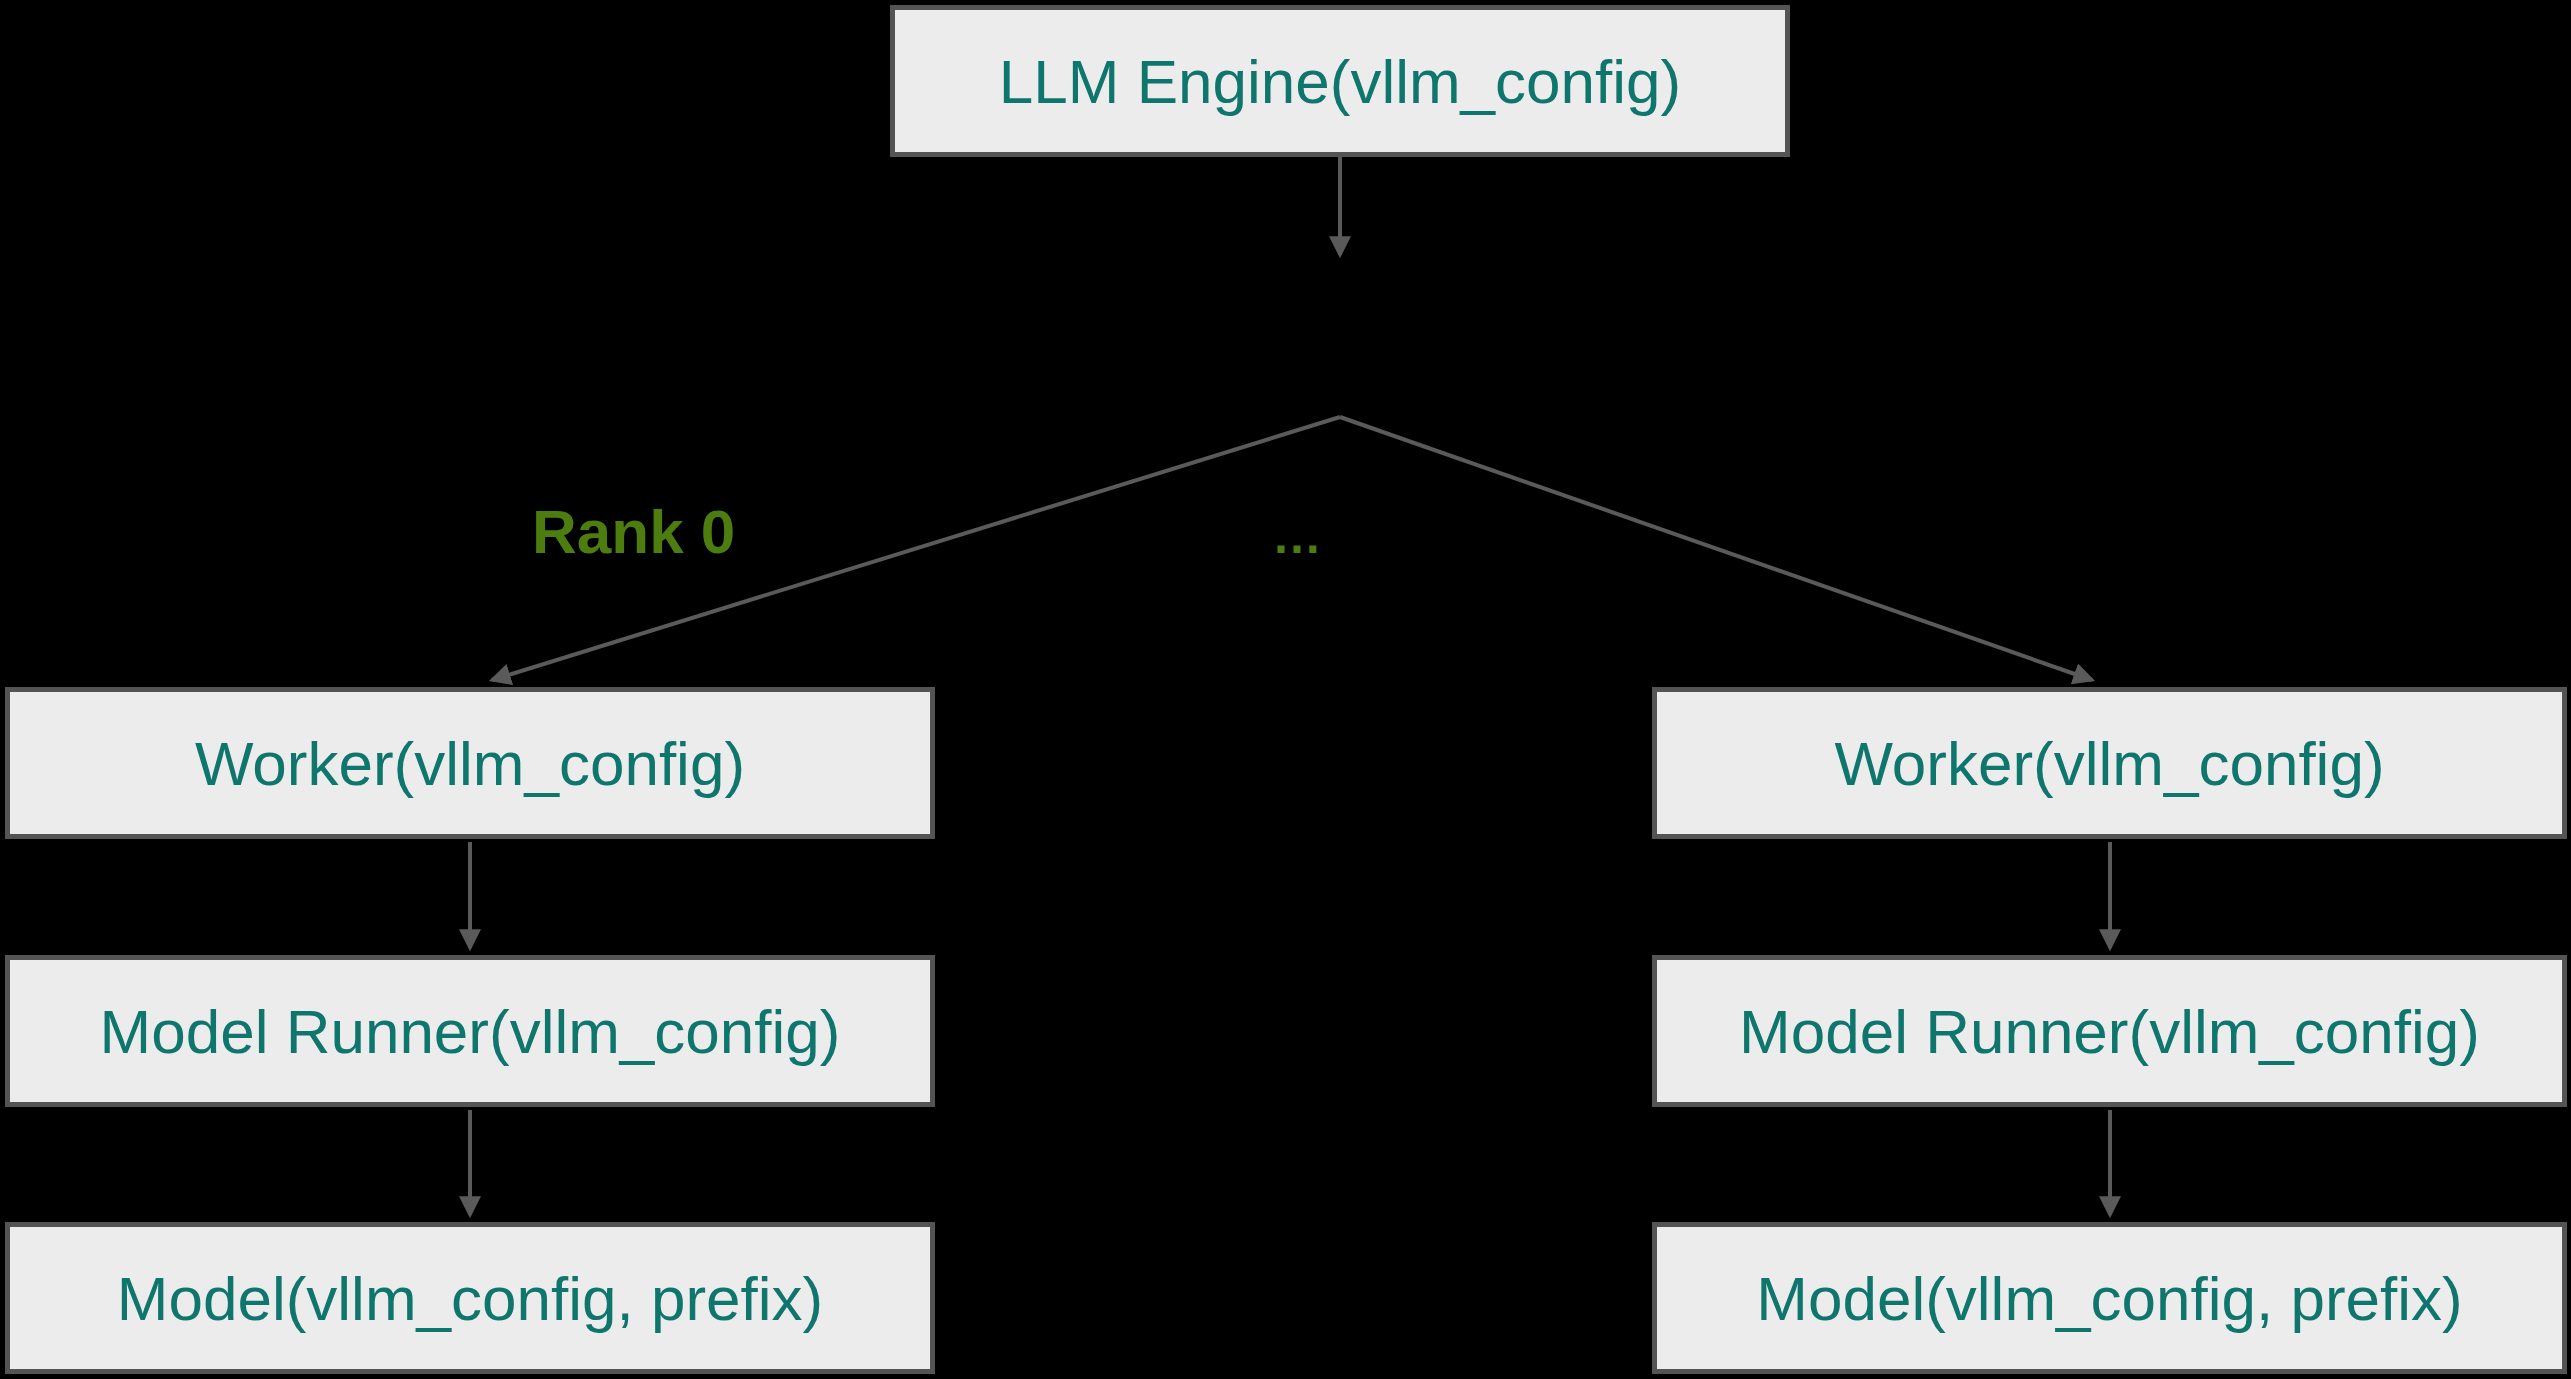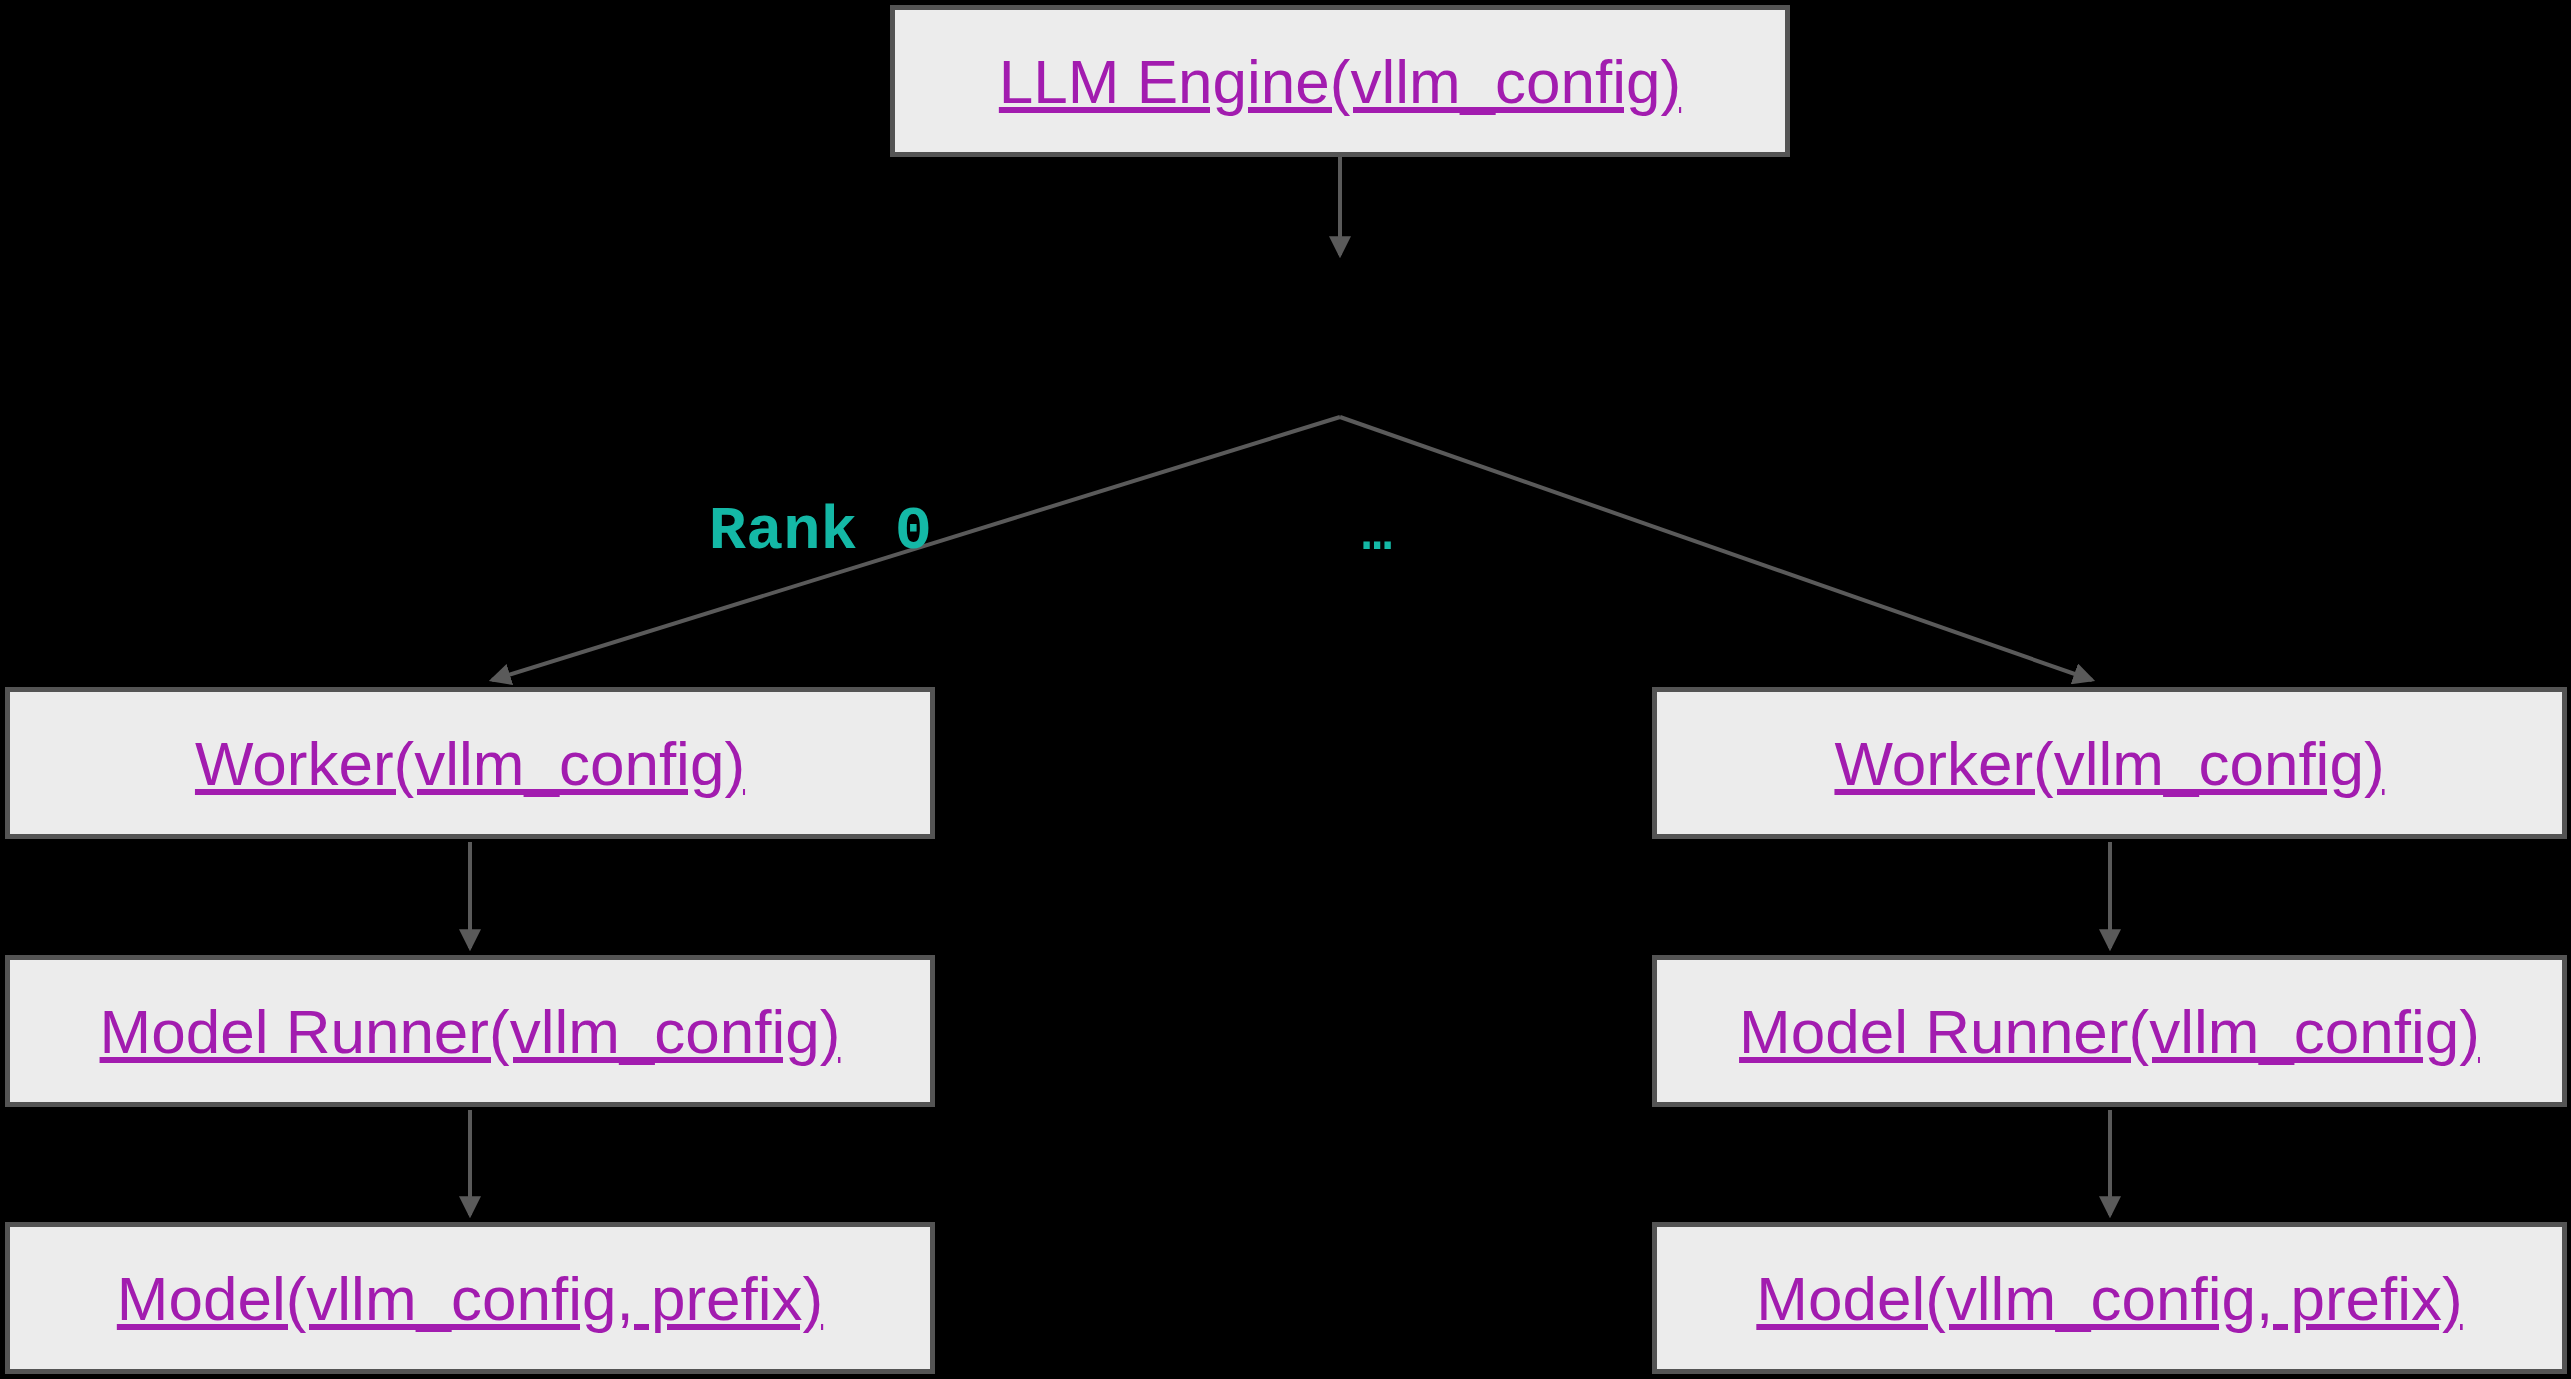--- a/index.html
+++ b/index.html
@@ -22,38 +22,36 @@
     width: 2571px;
     height: 1379px;
     z-index: 1;
   }
   .node {
     position: absolute;
     box-sizing: border-box;
     height: 152px;
     background: #ececec;
     border: 5px solid #545454;
-    color: #a21caf;
+    color: #0f766e;
     font-size: 62px;
     display: flex;
     align-items: center;
     justify-content: center;
     white-space: nowrap;
     z-index: 2;
-    text-decoration: underline;
   }
   .edge-label {
     position: absolute;
-    color: #14b8a6;
+    color: #4d7c0f;
     font-size: 62px;
     font-weight: bold;
-    text-align: right;
+    text-align: left;
     white-space: nowrap;
     z-index: 2;
-    font-family: Liberation Mono, monospace;
   }
   
   #node-engine        { left: 890px;  top: 5px;    width: 900px; }
   #node-executor      { left: 890px;  top: 265px;  width: 900px; }
   #node-worker-left   { left: 5px;    top: 687px;  width: 930px; }
   #node-runner-left   { left: 5px;    top: 955px;  width: 930px; }
   #node-model-left    { left: 5px;    top: 1222px; width: 930px; }
   #node-worker-right  { left: 1652px; top: 687px;  width: 915px; }
   #node-runner-right  { left: 1652px; top: 955px;  width: 915px; }
   #node-model-right   { left: 1652px; top: 1222px; width: 915px; }

